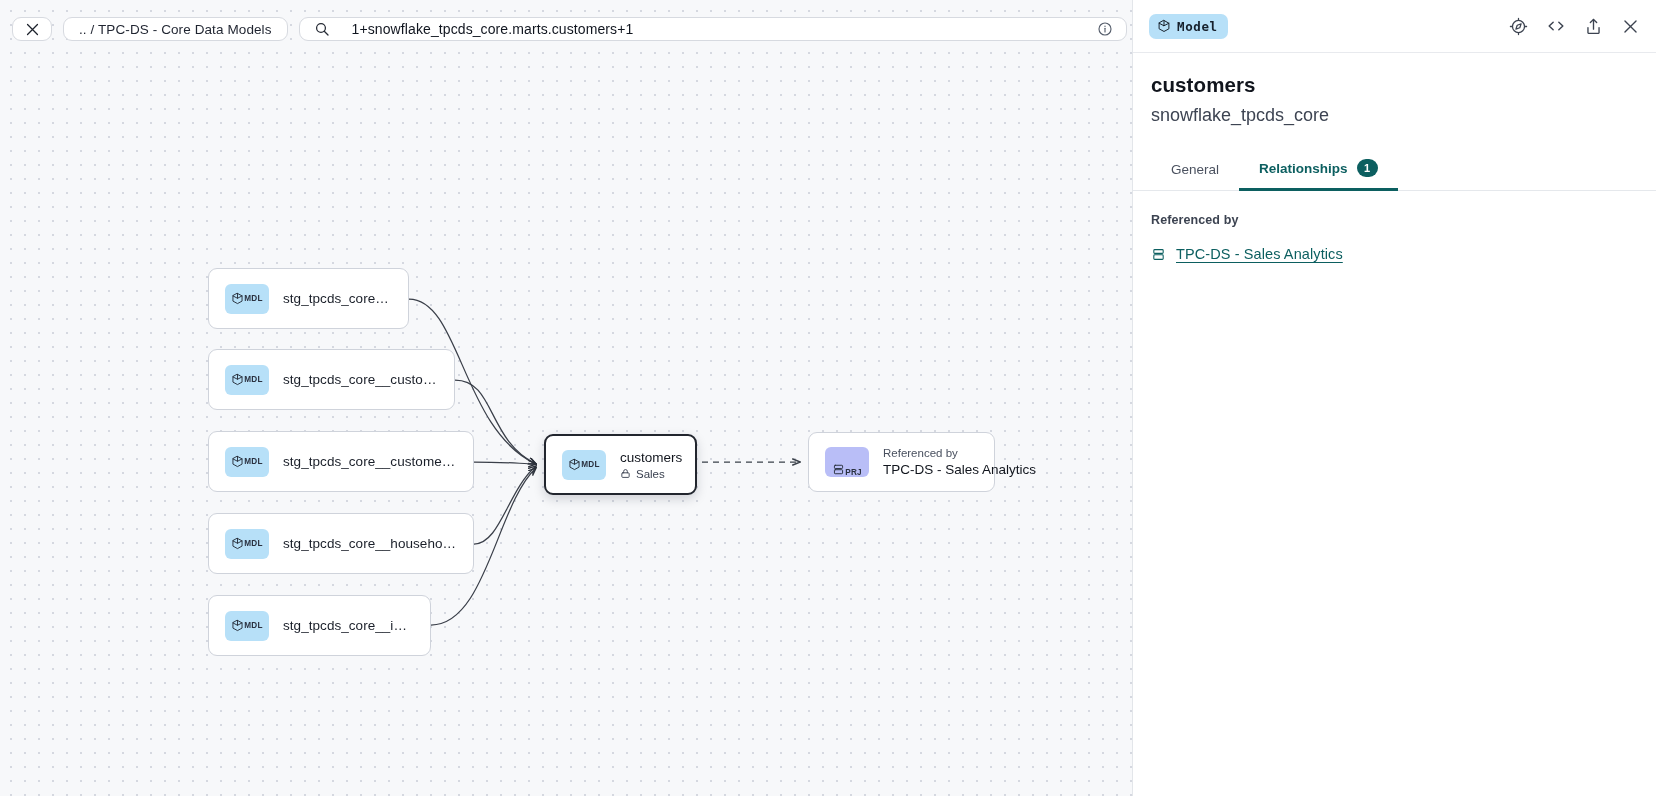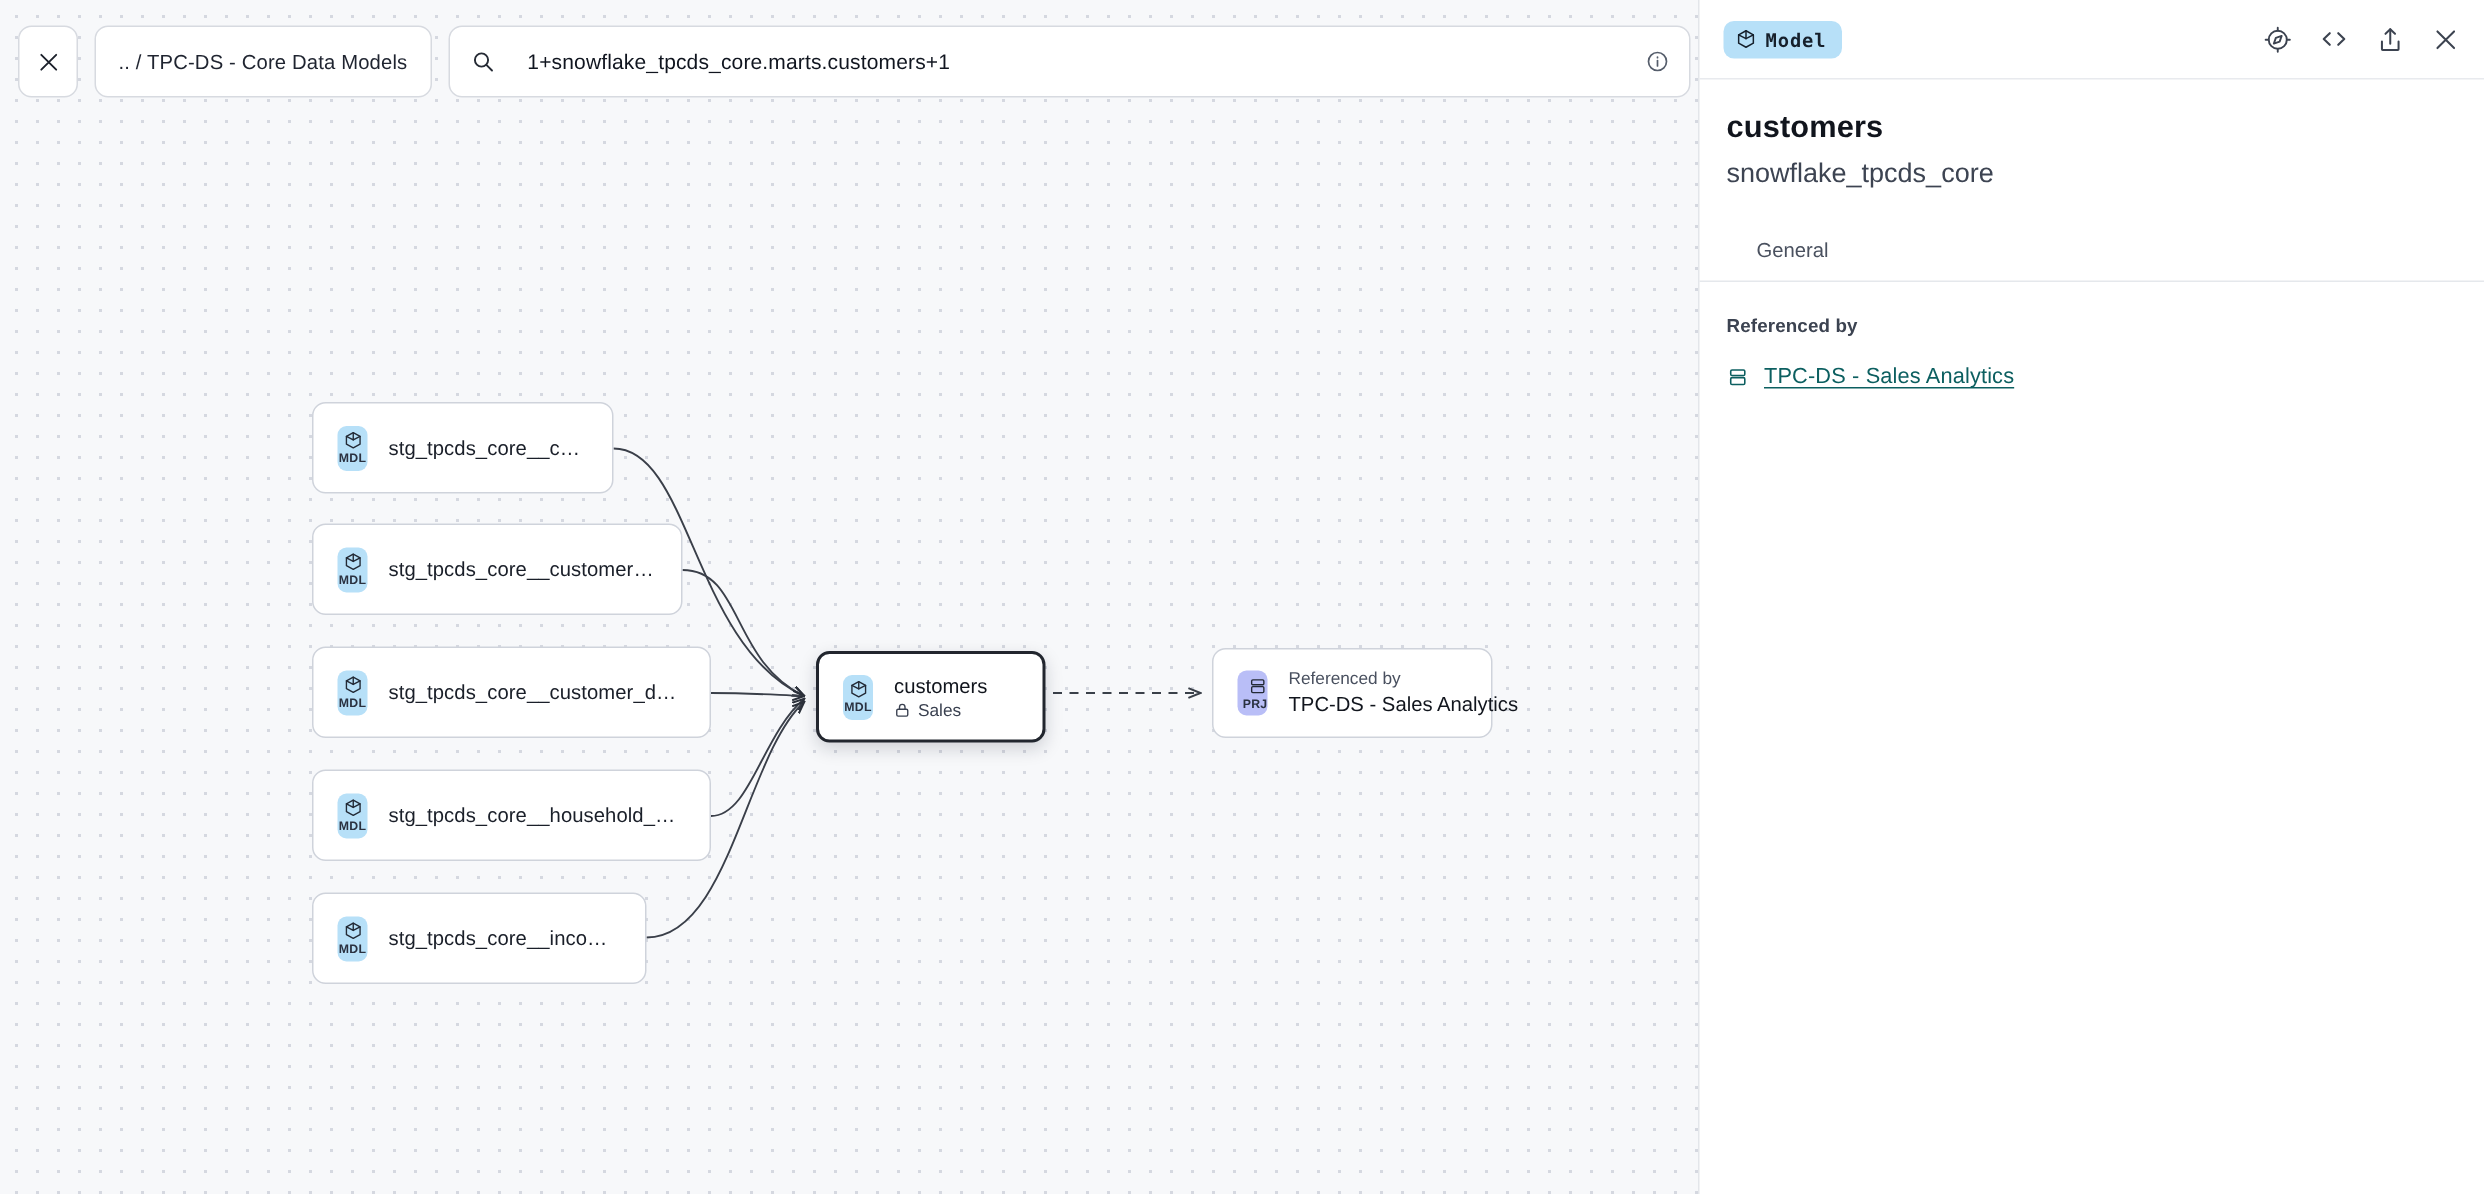--- a/index.html
+++ b/index.html
@@ -32,21 +32,21 @@
   
   #toolbar {
     position: absolute;
     top: 17px; left: 12px;
     display: flex;
     align-items: center;
     gap: 11px;
     z-index: 30;
   }
   .tb-btn {
-    height: 48px;
+    height: 24px;
     background: #ffffff;
     border: 1px solid #d7dae0;
     border-radius: 9px;
     display: flex;
     align-items: center;
     justify-content: center;
     cursor: pointer;
   }
   .tb-close { width: 40px; }
   .tb-breadcrumb {
@@ -85,24 +85,24 @@
     gap: 14px;
     cursor: pointer;
     z-index: 10;
   }
   .node.selected {
     border: 2px solid #22262e;
     box-shadow: 0 4px 11px rgba(20,25,40,.17);
     z-index: 12;
   }
   .badge {
-    width: 20px; height: 30px;
+    width: 44px; height: 30px;
     border-radius: 6px;
     display: flex;
-    flex-direction: column;
+    flex-direction: row;
     align-items: center;
     justify-content: center;
     gap: 0px;
     flex: none;
   }
   .badge.mdl { background: #b7e0f8; }
   .badge.prj { background: #b9bef7; align-items: flex-end; }
   .badge .bt {
     font-size: 8.2px;
     font-weight: 700;
@@ -436,20 +436,24 @@
 
     <div id="panel-head">
       <div class="h1">customers</div>
       <div class="h2">snowflake_tpcds_core</div>
     </div>
 
     <div id="tabs">
       <div class="tab">
         <span>General</span>
       </div>
+      <div class="tab active">
+        <span>Relationships</span>
+        <span class="cnt">1</span>
+      </div>
     </div>
 
     <div id="tab-body">
       <div class="section-label">Referenced by</div>
       <div class="rel-row">
         <svg width="15" height="15" viewBox="0 0 24 24" fill="none" stroke="#0c5f60" stroke-width="1.7" stroke-linejoin="round" stroke-linecap="round">
           <rect x="4.5" y="4.2" width="15" height="6" rx="1.4"></rect>
           <rect x="4.5" y="12.4" width="15" height="7.4" rx="1.4"></rect>
         </svg>
         <span class="rel-link">TPC-DS - Sales Analytics</span>

